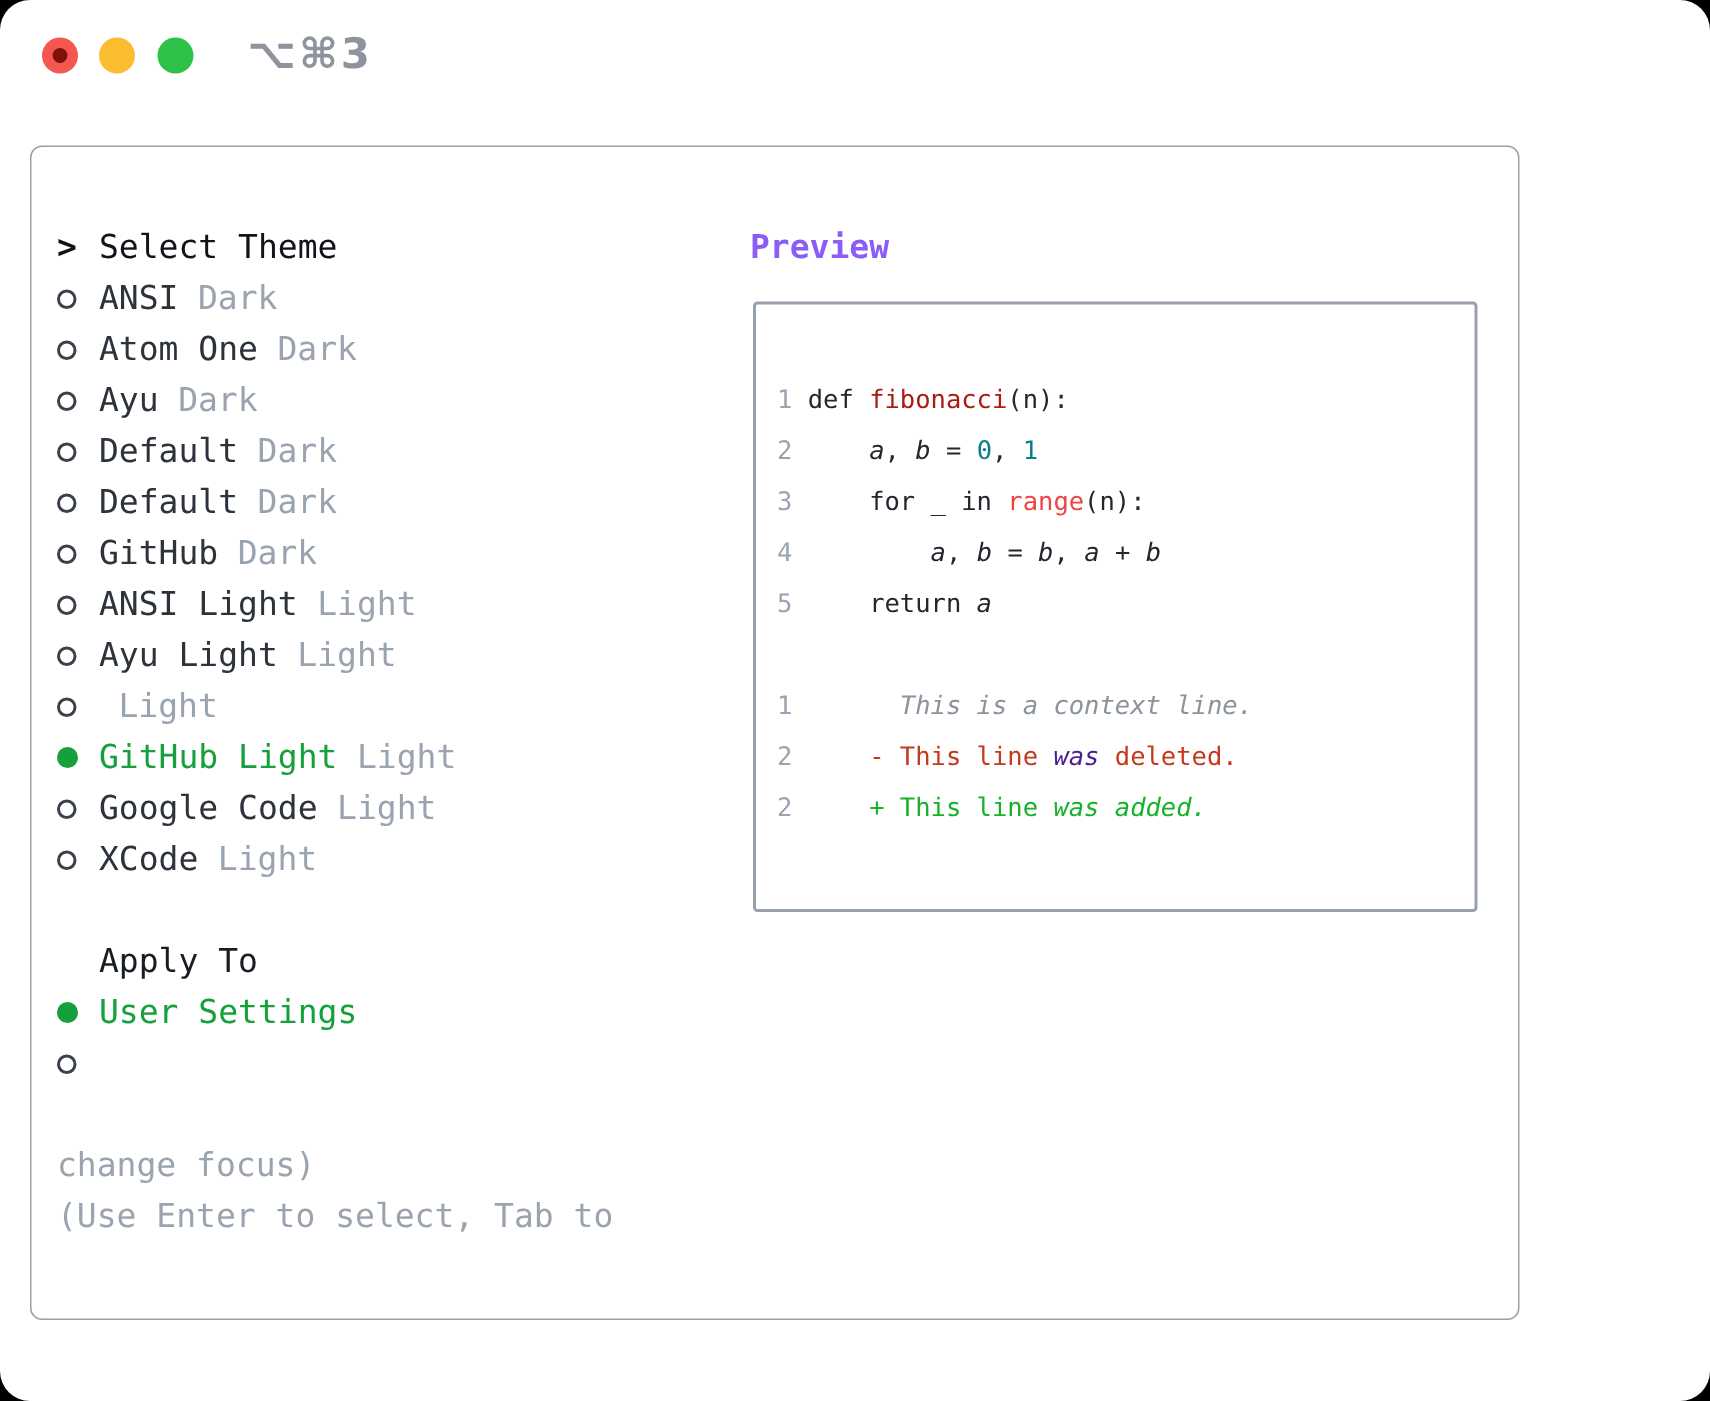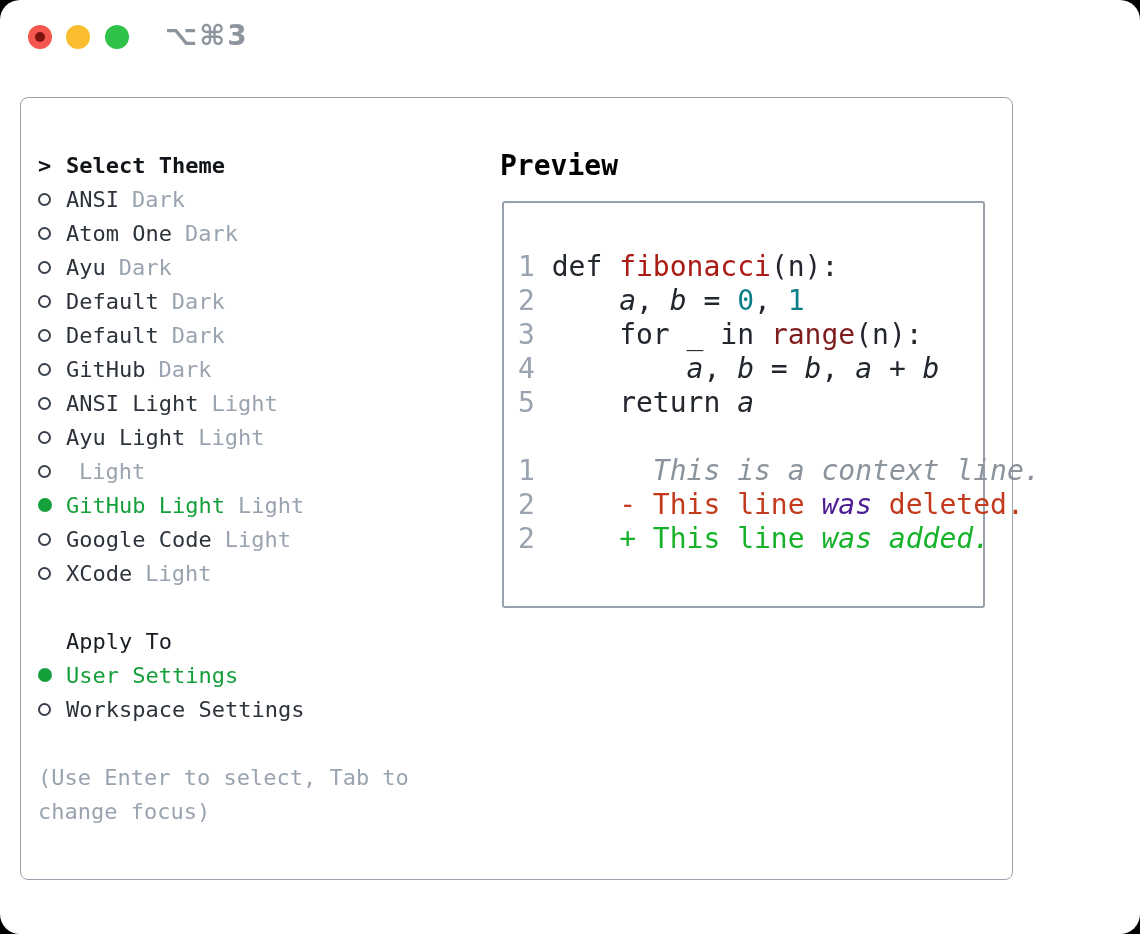--- a/index.html
+++ b/index.html
@@ -34,45 +34,45 @@
   .left-col{
     position:absolute;left:38px;top:148px;
     font-size:22px;color:#2d333b;
   }
   .row{height:34px;display:flex;align-items:center;white-space:pre;}
   .spacer{height:34px;}
   .marker{width:28px;display:flex;align-items:center;flex:none;}
   .prefix{color:#101418;font-weight:bold;}
   .ring{width:13px;height:13px;border:2px solid #3a414b;border-radius:50%;box-sizing:border-box;}
   .dot{width:14px;height:14px;border-radius:50%;background:#16a03c;}
-  .bold{font-weight:bold;color:#101418;}
+  .bold{font-weight:normal;color:#101418;}
   .item .name{color:#2d333b;}
   .item.selected .name{color:#16a03c;}
   .tag{color:#9aa3b0;margin-left:13px;}
   .apply-header{color:#181d23;text-align:center;}
   .hint{color:#9aa3b0;}
   
   .preview-title{
     position:absolute;left:500px;top:148px;height:34px;display:flex;align-items:center;
-    font-size:28px;font-weight:bold;color:#000000;
+    font-size:22px;font-weight:bold;color:#8b5cf6;
   }
   .preview-box{
     position:absolute;left:502px;top:201px;width:483px;height:407px;
     border:2px solid #98a1ab;border-radius:3px;box-sizing:border-box;background:#fff;
   }
   .code{
     position:absolute;left:518px;top:250px;
-    font-size:28px;line-height:34px;white-space:pre;
+    font-size:17px;line-height:34px;white-space:pre;
   }
   .cl{height:34px;}
   .ln{color:#9aa3b0;}
   .c-plain{color:#22272e;}
   .c-fn{color:#ab1a13;}
   .c-num{color:#0b7e8a;}
-  .c-call{color:#7f1d1d;}
+  .c-call{color:#ef4444;}
   .c-var{color:#22272e;font-style:italic;}
   .c-ctx{color:#8b939c;font-style:italic;}
   .c-ctxi{color:#8b939c;font-style:italic;}
   .c-del{color:#c43a1e;}
   .c-deli{color:#4c1d95;font-style:italic;}
   .c-add{color:#16b32a;}
   .c-addi{color:#16b32a;font-style:italic;margin-top:24px;}
 </style>
 </head>
 <body>
@@ -107,24 +107,24 @@
         <div class="row item"><span class="marker"><span class="ring"></span></span><span class="name">Google Code</span><span class="tag">Light</span></div>
         <div class="row item"><span class="marker"><span class="ring"></span></span><span class="name">XCode</span><span class="tag">Light</span></div>
       </div>
     <div class="spacer"></div>
     <div class="row">
       <span class="marker"></span>
       <span class="apply-header">Apply To</span>
     </div>
     <div id="apply-list">
         <div class="row item selected"><span class="marker"><span class="dot"></span></span><span class="name">User Settings</span></div>
-        <div class="row item"><span class="marker"><span class="ring"></span></span><span class="name">Workspace Settings</span></div>
+        <div class="row item"><span class="marker"><span class="ring"></span></span></div>
       </div>
     <div class="spacer"></div>
+    <div class="row hint">change focus)</div>
     <div class="row hint">(Use Enter to select, Tab to</div>
-    <div class="row hint">change focus)</div>
   </div>
 
   <div class="preview-title">Preview</div>
   <div class="preview-box"></div>
   <div class="code" id="code"><div class="cl"><span class="ln">1 </span><span class="c-plain">def </span><span class="c-fn">fibonacci</span><span class="c-plain">(n):</span></div><div class="cl"><span class="ln">2 </span><span class="c-plain">    </span><span class="c-var">a</span><span class="c-plain">, </span><span class="c-var">b</span><span class="c-plain"> = </span><span class="c-num">0</span><span class="c-plain">, </span><span class="c-num">1</span></div><div class="cl"><span class="ln">3 </span><span class="c-plain">    for _ in </span><span class="c-call">range</span><span class="c-plain">(n):</span></div><div class="cl"><span class="ln">4 </span><span class="c-plain">        </span><span class="c-var">a</span><span class="c-plain">, </span><span class="c-var">b</span><span class="c-plain"> = </span><span class="c-var">b</span><span class="c-plain">, </span><span class="c-var">a</span><span class="c-plain"> + </span><span class="c-var">b</span></div><div class="cl"><span class="ln">5 </span><span class="c-plain">    return </span><span class="c-var">a</span></div><div class="cl"></div><div class="cl"><span class="ln">1 </span><span class="c-ctx">      This is </span><span class="c-ctxi">a</span><span class="c-ctx"> context line.</span></div><div class="cl"><span class="ln">2 </span><span class="c-del">    - This line </span><span class="c-deli">was</span><span class="c-del"> deleted.</span></div><div class="cl"><span class="ln">2 </span><span class="c-add">    + This line </span><span class="c-addi">was added.</span></div></div>
 
 </div>
 
 </body></html>

